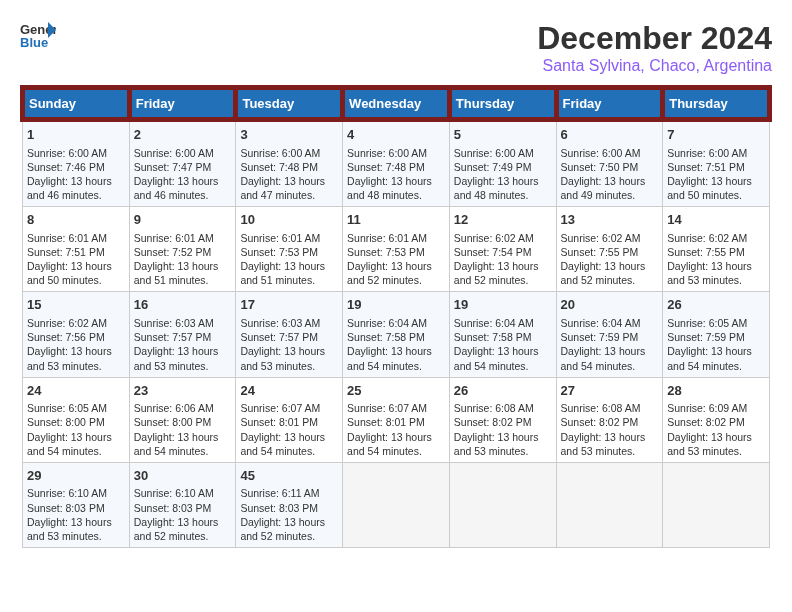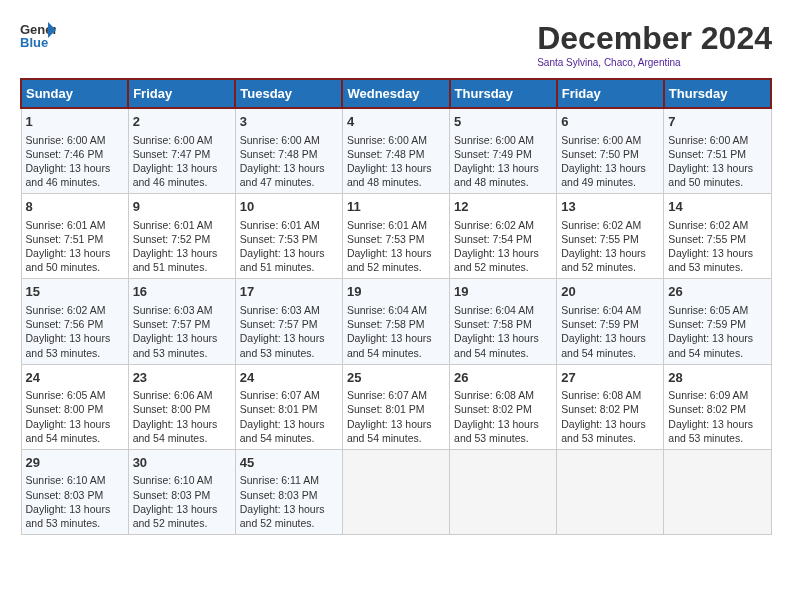--- a/index.html
+++ b/index.html
@@ -19,43 +19,44 @@
     .logo {
       display: flex;
       align-items: center;
       gap: 6px;
     }
     .logo-icon {
       width: 36px;
       height: 30px;
     }
     .title-block {
+      text-align: right;
     }
     .month-title {
       font-size: 32px;
       font-weight: bold;
       color: #333;
     }
     .subtitle {
-      font-size: 10px;
-      color: #4c1d95;
+      font-size: 16px;
+      color: #8b5cf6;
     }
     table {
       width: 100%;
       border-collapse: collapse;
       table-layout: fixed;
     }
     thead tr th {
       background: #2271b8;
       color: #fff;
       font-size: 13px;
       font-weight: bold;
       padding: 6px 4px;
       text-align: left;
-      border: 2px solid #7f1d1d;
+      border: 5px solid #7f1d1d;
     }
     tbody tr td {
       vertical-align: top;
       font-size: 10.5px;
       color: #333;
       padding: 4px 4px;
       border: 1px solid #ccc;
       height: 80px;
       line-height: 1.35;
     }

